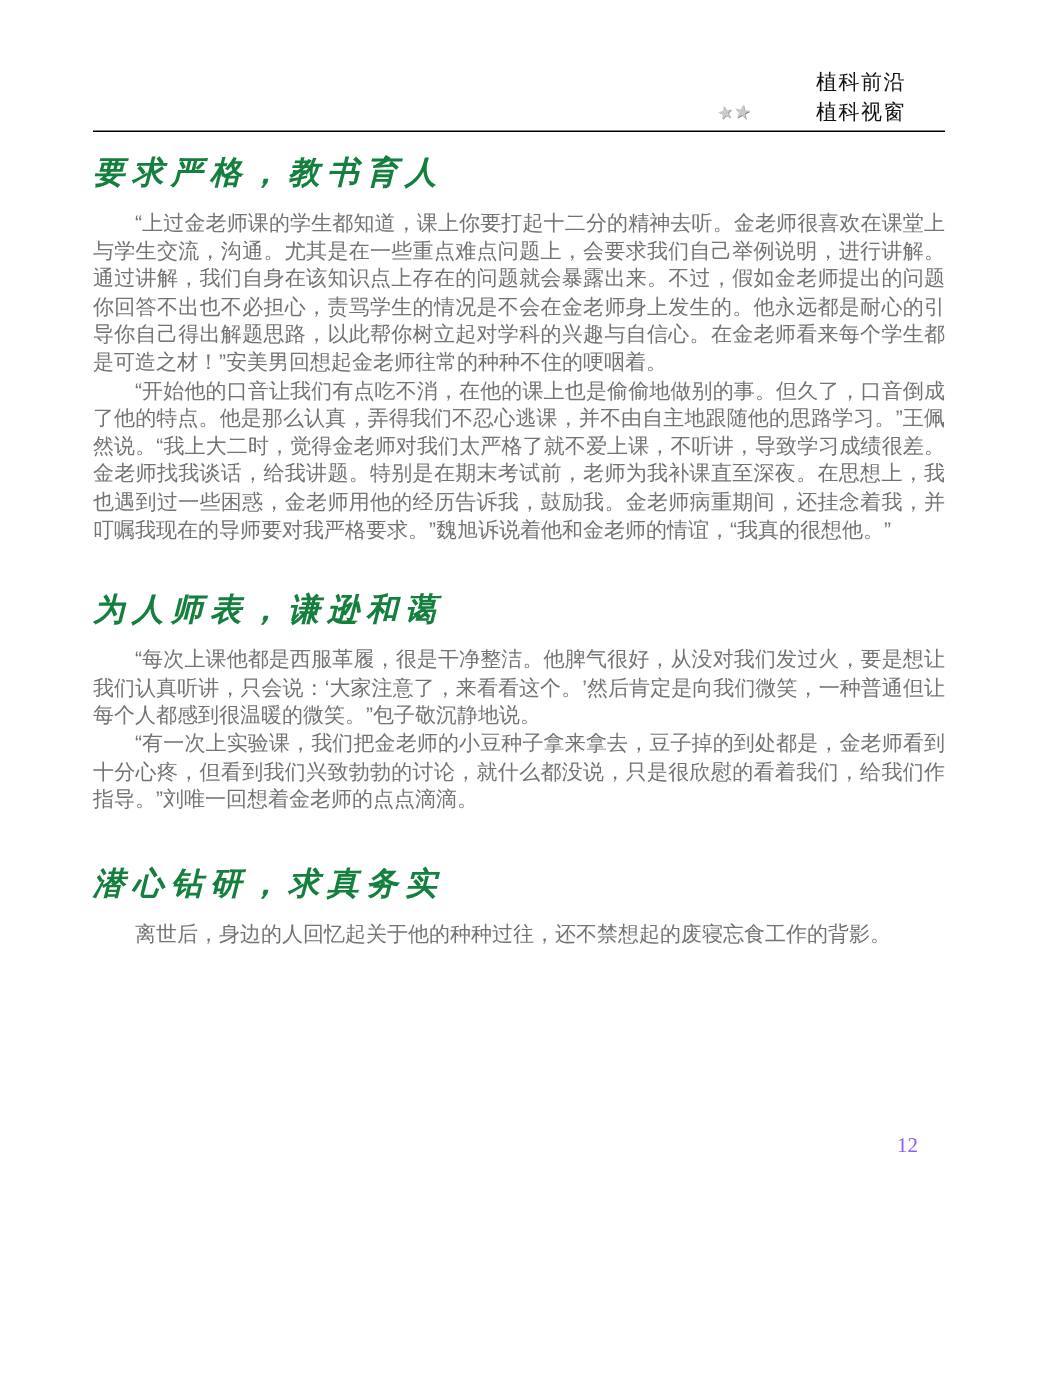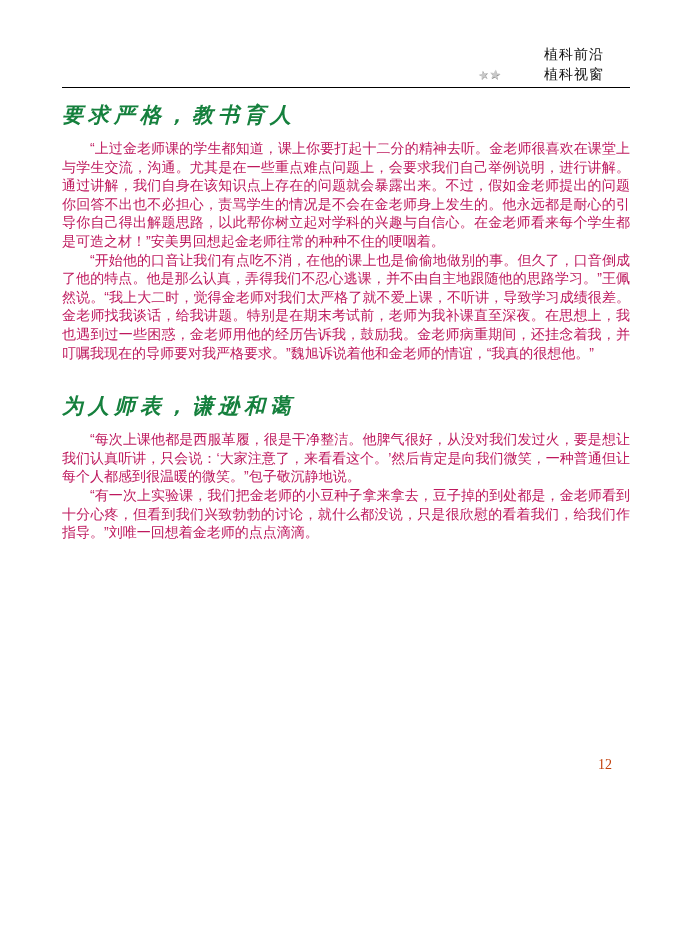--- a/index.html
+++ b/index.html
@@ -62,31 +62,31 @@
   }
   .h1-heading { margin-top: 13px; }
   .h2-heading { margin-top: 30px; }
   .h3-heading { margin-top: 33px; }
   .para {
     font-size: 14px;
     line-height: 18.6px;
     text-align: justify;
     text-indent: 2em;
     margin: 0;
-    color: #be185d;
+    color: #737373;
   }
   .sec1-paras, .sec2-paras, .sec3-paras { margin-bottom: 0; }
   
   .page-number {
     position: absolute;
     right: 80px;
     bottom: 12px;
     font-size: 14px;
     font-family: "Liberation Serif", serif;
-    color: #c2410c;
+    color: #8b5cf6;
   }
 </style>
 </head>
 <body>
 
 <div class="page">
   <div class="content">
 
     <div class="header">
       <div class="header-line1">植科前沿</div>
@@ -107,20 +107,22 @@
 
     <div class="section">
       <h2 class="section-heading h2-heading">为人师表，谦逊和蔼</h2>
       <div class="sec2-paras">
         <p class="para">“每次上课他都是西服革履，很是干净整洁。他脾气很好，从没对我们发过火，要是想让我们认真听讲，只会说：‘大家注意了，来看看这个。’然后肯定是向我们微笑，一种普通但让每个人都感到很温暖的微笑。”包子敬沉静地说。</p>
         <p class="para">“有一次上实验课，我们把金老师的小豆种子拿来拿去，豆子掉的到处都是，金老师看到十分心疼，但看到我们兴致勃勃的讨论，就什么都没说，只是很欣慰的看着我们，给我们作指导。”刘唯一回想着金老师的点点滴滴。</p>
       </div>
     </div>
 
     <div class="section">
+      <h2 class="section-heading h3-heading">潜心钻研，求真务实</h2>
       <div class="sec3-paras">
+        <p class="para">离世后，身边的人回忆起关于他的种种过往，还不禁想起的废寝忘食工作的背影。</p>
       </div>
     </div>
 
   </div>
 
   <div class="page-number">12</div>
 </div>
 
 </body></html>

